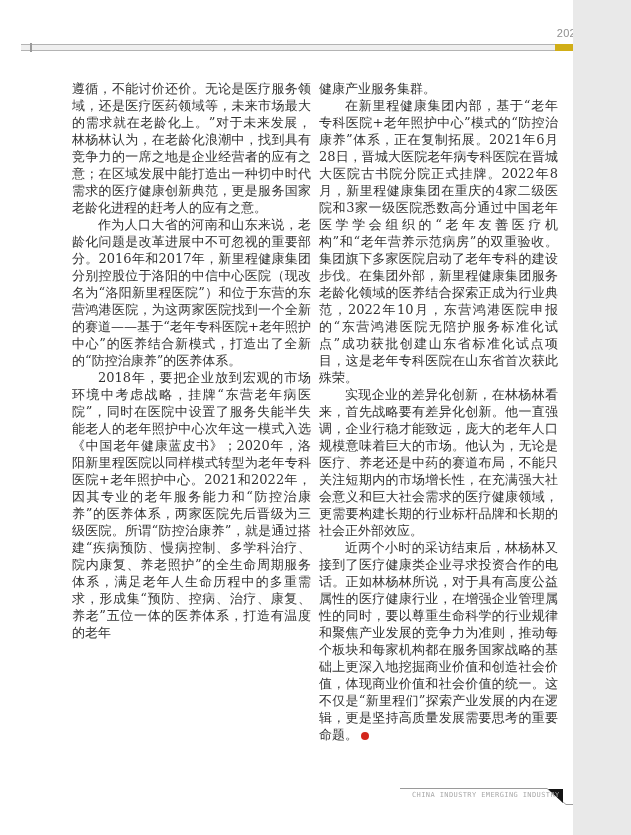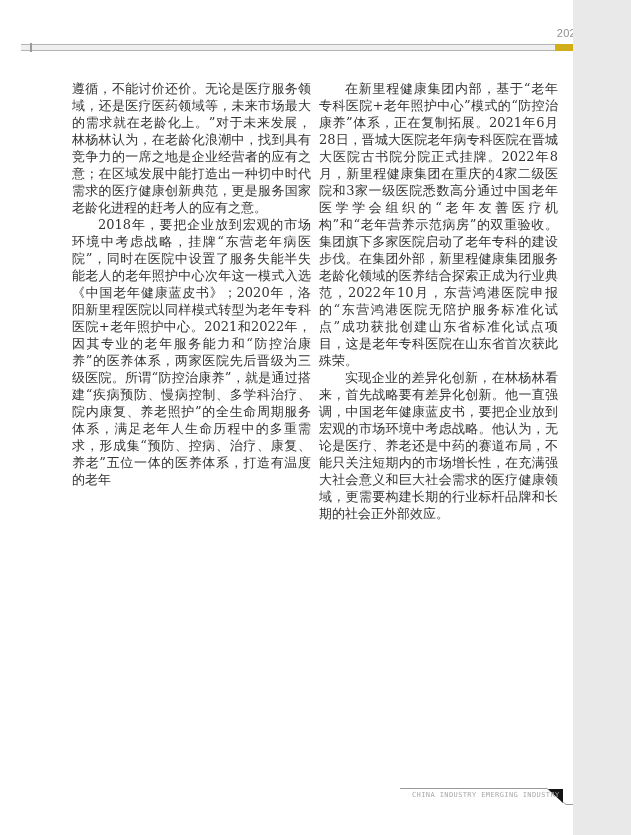--- a/index.html
+++ b/index.html
@@ -69,25 +69,28 @@
   <div class="rule">
     <div class="rule-track"></div>
     <div class="seg" id="seg-yellow" style="width: 22px; background: rgb(209, 174, 23);"></div>
     <div class="seg" id="seg-red" style="width: 38px; background: rgb(232, 51, 42);"></div>
   </div>
   <div class="rule-tick"></div>
 
   <div class="columns">
     <div class="col">
       <p class="cont">遵循，不能讨价还价。无论是医疗服务领域，还是医疗医药领域等，未来市场最大的需求就在老龄化上。”对于未来发展，林杨林认为，在老龄化浪潮中，找到具有竞争力的一席之地是企业经营者的应有之意；在区域发展中能打造出一种切中时代需求的医疗健康创新典范，更是服务国家老龄化进程的赶考人的应有之意。</p>
+      <p>作为人口大省的河南和山东来说，老龄化问题是改革进展中不可忽视的重要部分。2016年和2017年，新里程健康集团分别控股位于洛阳的中信中心医院（现改名为“洛阳新里程医院”）和位于东营的东营鸿港医院，为这两家医院找到一个全新的赛道——基于“老年专科医院+老年照护中心”的医养结合新模式，打造出了全新的“防控治康养”的医养体系。</p>
       <p>2018年，要把企业放到宏观的市场环境中考虑战略，挂牌“东营老年病医院”，同时在医院中设置了服务失能半失能老人的老年照护中心次年这一模式入选《中国老年健康蓝皮书》；2020年，洛阳新里程医院以同样模式转型为老年专科医院+老年照护中心。2021和2022年，因其专业的老年服务能力和“防控治康养”的医养体系，两家医院先后晋级为三级医院。所谓“防控治康养”，就是通过搭建“疾病预防、慢病控制、多学科治疗、院内康复、养老照护”的全生命周期服务体系，满足老年人生命历程中的多重需求，形成集“预防、控病、治疗、康复、养老”五位一体的医养体系，打造有温度的老年</p>
     </div>
     <div class="col">
+      <p class="cont">健康产业服务集群。</p>
       <p>在新里程健康集团内部，基于“老年专科医院+老年照护中心”模式的“防控治康养”体系，正在复制拓展。2021年6月28日，晋城大医院老年病专科医院在晋城大医院古书院分院正式挂牌。2022年8月，新里程健康集团在重庆的4家二级医院和3家一级医院悉数高分通过中国老年医学学会组织的“老年友善医疗机构”和“老年营养示范病房”的双重验收。集团旗下多家医院启动了老年专科的建设步伐。在集团外部，新里程健康集团服务老龄化领域的医养结合探索正成为行业典范，2022年10月，东营鸿港医院申报的“东营鸿港医院无陪护服务标准化试点”成功获批创建山东省标准化试点项目，这是老年专科医院在山东省首次获此殊荣。</p>
-      <p>实现企业的差异化创新，在林杨林看来，首先战略要有差异化创新。他一直强调，中国老年健康蓝皮书，要把企业放到宏观的市场环境中考虑战略。他认为，无论是医疗、养老还是中药的赛道布局，不能只关注短期内的市场增长性，在充满强大社会意义和巨大社会需求的医疗健康领域，更需要构建长期的行业标杆品牌和长期的社会正外部效应。</p>
+      <p>实现企业的差异化创新，在林杨林看来，首先战略要有差异化创新。他一直强调，企业行稳才能致远，庞大的老年人口规模意味着巨大的市场。他认为，无论是医疗、养老还是中药的赛道布局，不能只关注短期内的市场增长性，在充满强大社会意义和巨大社会需求的医疗健康领域，更需要构建长期的行业标杆品牌和长期的社会正外部效应。</p>
+      <p><span>近两个小时的采访结束后，林杨林又接到了医疗健康类企业寻求投资合作的电话。正如林杨林所说，对于具有高度公益属性的医疗健康行业，在增强企业管理属性的同时，要以尊重生命科学的行业规律和聚焦产业发展的竞争力为准则，推动每个板块和每家机构都在服务国家战略的基础上更深入地挖掘商业价值和创造社会价值，体现商业价值和社会价值的统一。这不仅是“新里程们”探索产业发展的内在逻辑，更是坚持高质量发展需要思考的重要命题。</span><span class="end-mark" id="end-mark" style="background: rgb(211, 38, 28);"></span></p>
     </div>
   </div>
 
   <svg class="footer-deco" width="216" height="26" viewBox="0 0 216 26">
     <path d="M0,4.5 H147 L166,20.5 H212" stroke="#9a9a9a" stroke-width="1" fill="none"></path>
     <polygon points="148,5 163,5 163,19" fill="#141414"></polygon>
   </svg>
   <div class="journal">CHINA INDUSTRY EMERGING INDUSTRY</div>
   <div class="pageno">113</div>
 

